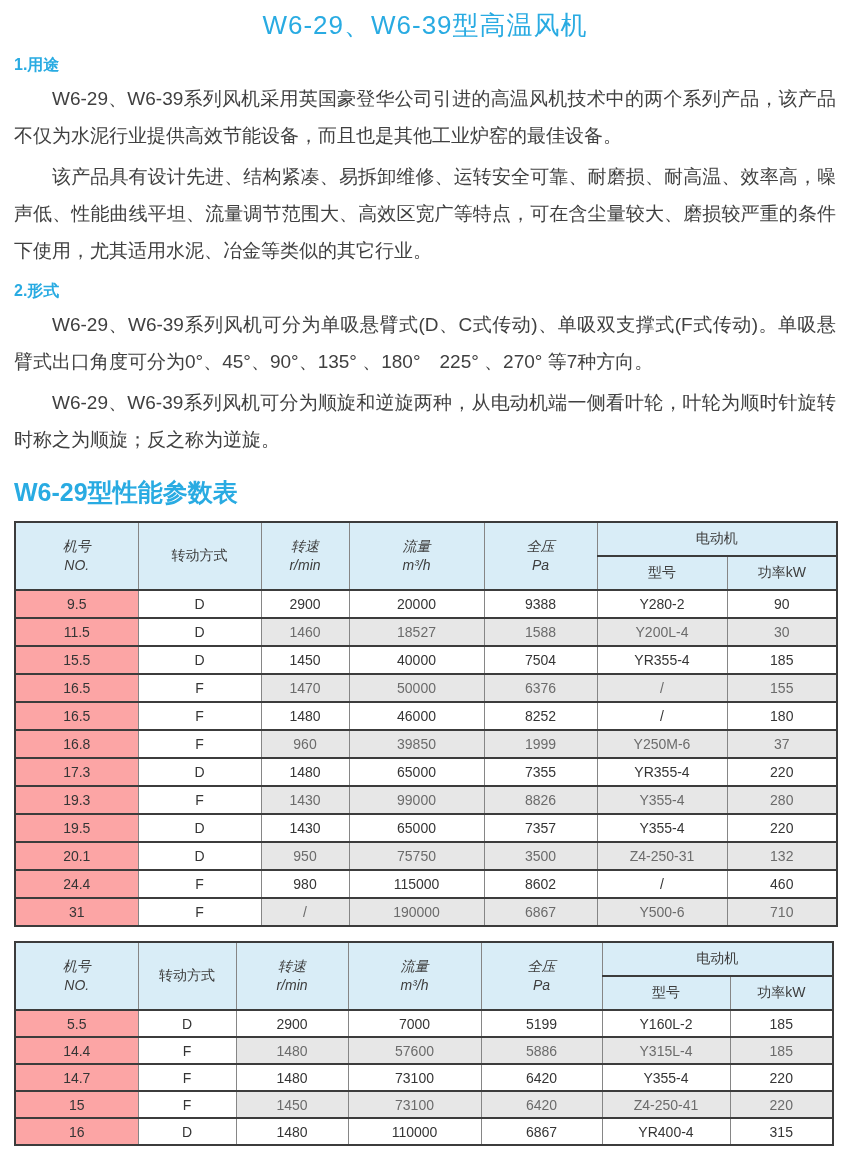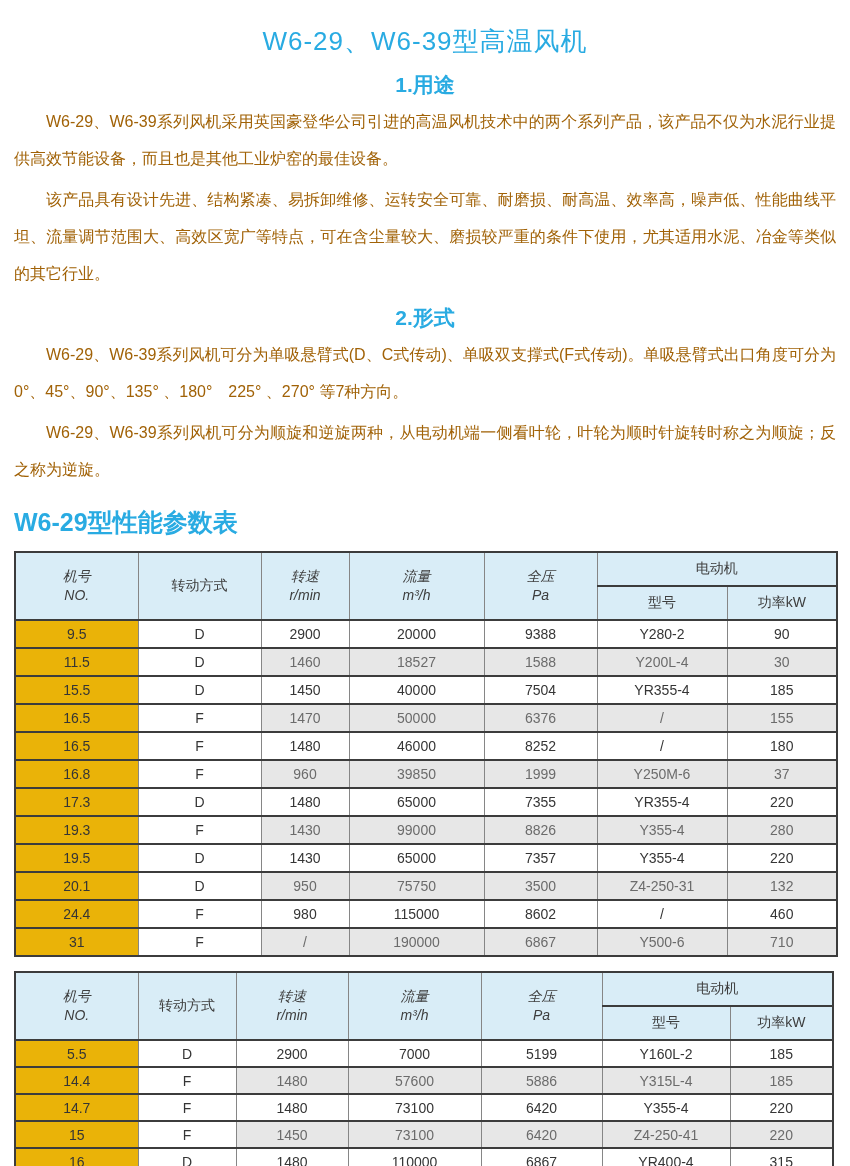--- a/index.html
+++ b/index.html
@@ -5,36 +5,35 @@
   html, body { margin: 0; padding: 0; background: #ffffff; }
   body {
     width: 850px; height: 1166px;
     font-family: "Liberation Sans", "DejaVu Sans", sans-serif;
     color: #3d3d3d;
     overflow: hidden;
   }
   .page { padding: 0 14px; box-sizing: border-box; width: 850px; }
 
   .doc-title {
-    margin: 0; padding-top: 24px;
+    margin: 0; padding-top: 8px;
     text-align: center;
     font-size: 26px; font-weight: 500;
     color: #29abe2;
     letter-spacing: 1px;
   }
   .sec-heading {
     margin: 12px 0 4px 0;
-    font-size: 21px; font-weight: 600;
+    font-size: 16px; font-weight: 600;
     color: #29abe2;
-    text-align: center;
   }
   .body-para {
     margin: 4px 0;
-    font-size: 16px; line-height: 37px;
-    color: #a16207;
+    font-size: 19px; line-height: 37px;
+    color: #404040;
     text-align: justify;
     text-indent: 2em;
   }
   .table-heading {
     margin: 18px 0 8px 0;
     font-size: 25px; font-weight: 600;
     color: #29abe2;
   }
 
   table.param {
@@ -69,21 +68,21 @@
   table.param thead th .hline { display: block; line-height: 19px; font-style: italic; }
 
   table.param tbody td {
     font-size: 14px;
     color: #353535;
   }
   table.t1 tbody td { height: 26px; }
   table.t2 tbody td { height: 25px; }
 
   
-  table.param tbody td:first-child { background: #eab308; }
+  table.param tbody td:first-child { background: #fca5a5; }
   
   table.param tbody td:nth-child(2) { background: #ffffff; }
   
   table.param tbody tr:nth-child(even) td:nth-child(n+3) { background: #e7e7e7; }
   table.param tbody tr:nth-child(even) td:nth-child(n+3) { color: #6b6b6b; }
   table.param tbody tr:nth-child(odd) td:nth-child(n+3) { background: #ffffff; }
 </style>
 </head>
 <body>
 

